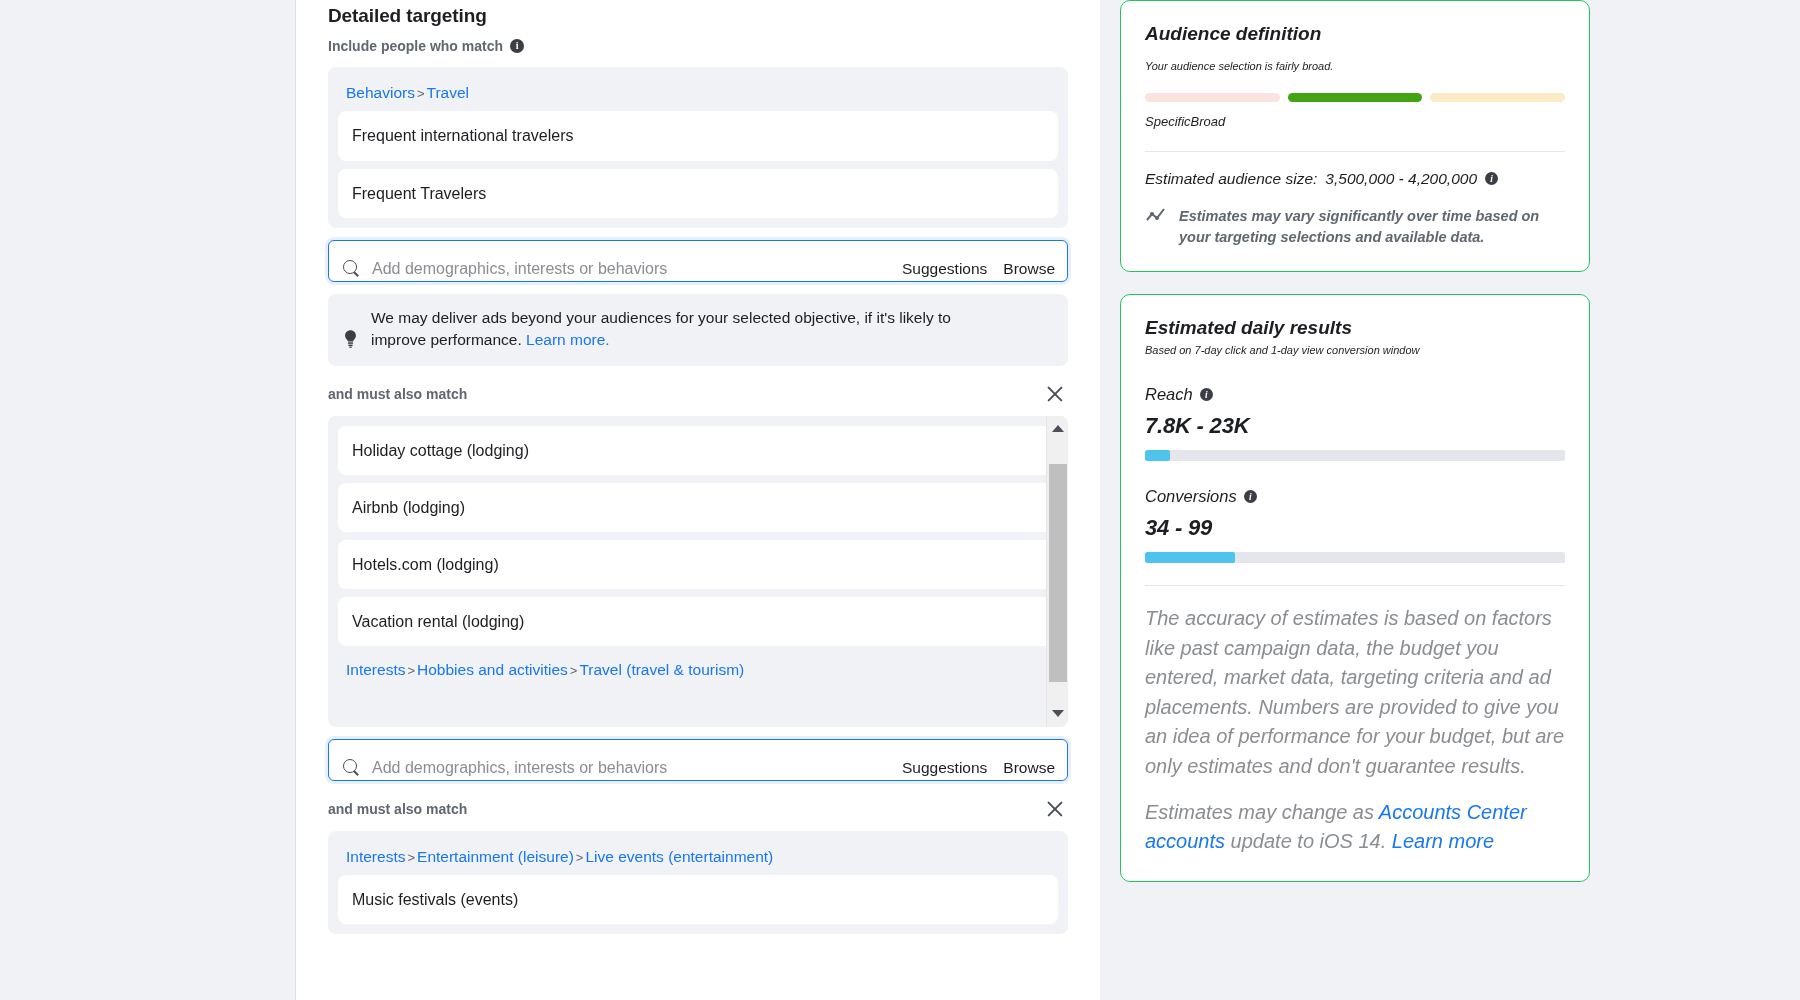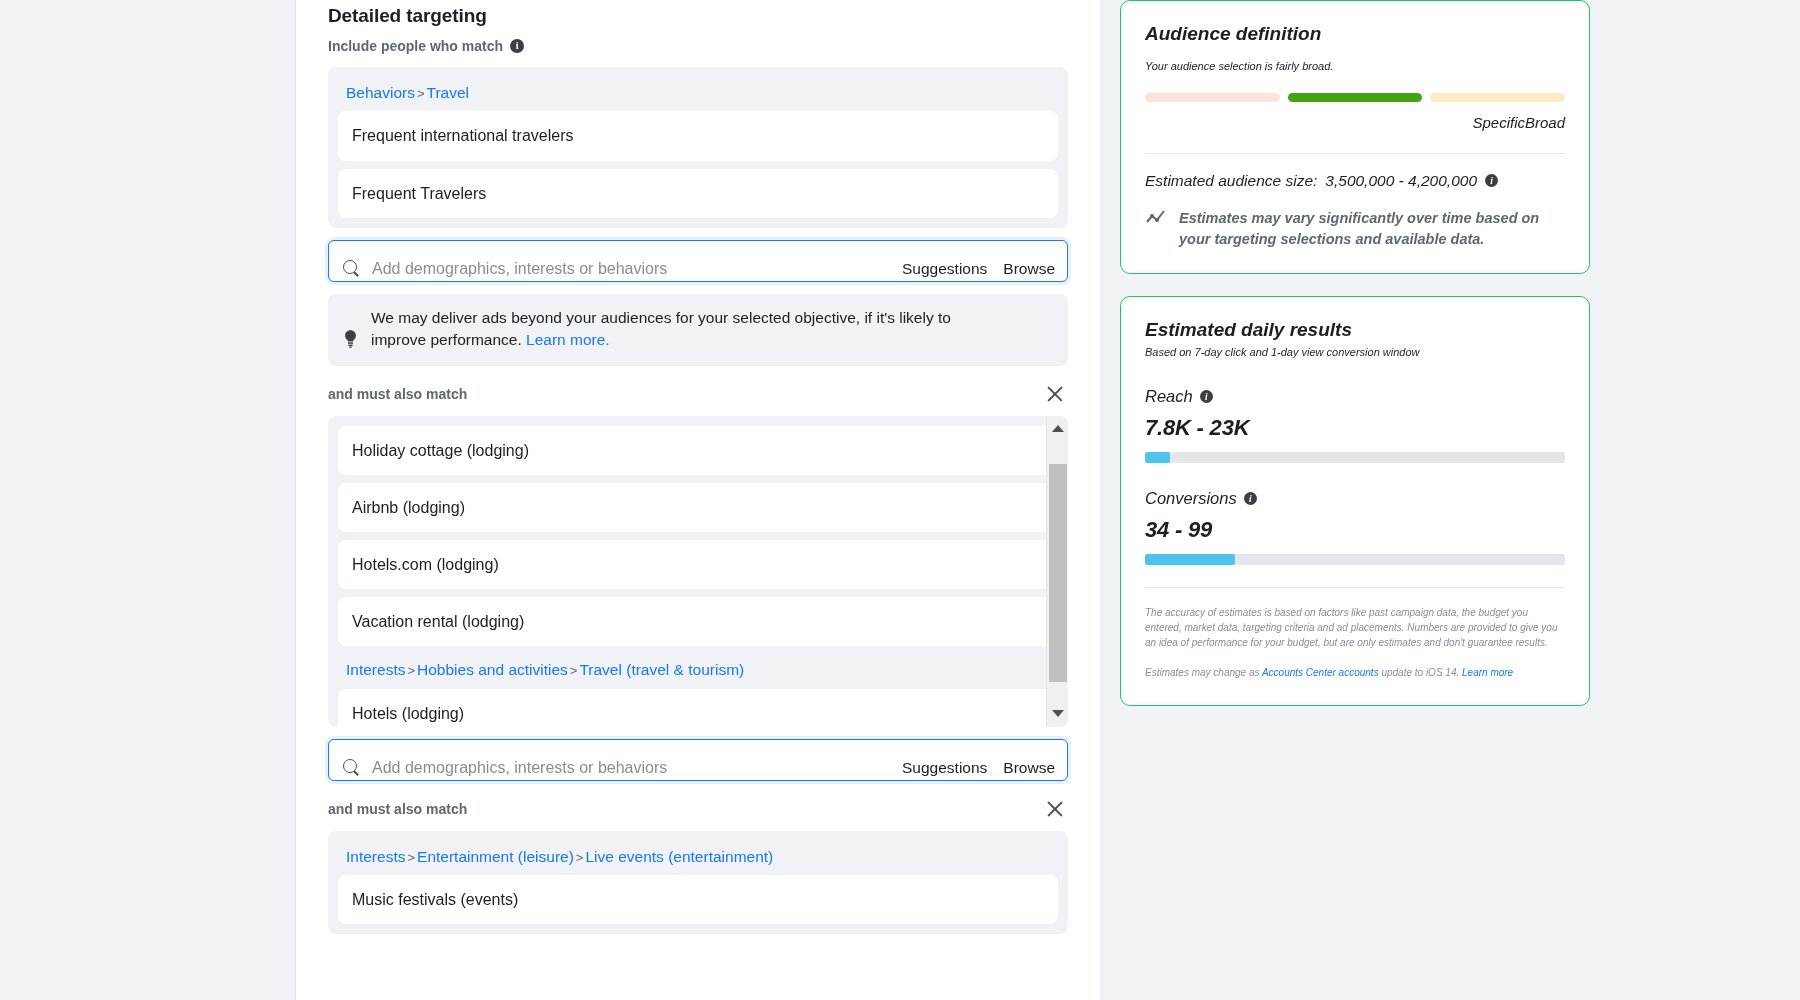--- a/index.html
+++ b/index.html
@@ -162,22 +162,22 @@
     padding: 22px 24px 24px 24px;
     font-style: italic;
   }
   .card + .card { margin-top: 22px; }
   .card-title { font-size: 19px; font-weight: bold; color: #1c1e21; }
   .card-sub { font-size: 11px; color: #1c1e21; margin-top: 14px; line-height: 1.45; }
 
   .gauge { display: flex; gap: 8px; margin-top: 18px; }
   .gauge .seg { height: 9px; border-radius: 5px; flex: 1; }
   .gauge-labels {
-    display: flex; justify-content: flex-end;
-    font-size: 15px; color: #1c1e21; margin-top: 12px;
+    display: flex; justify-content: flex-start;
+    font-size: 13px; color: #1c1e21; margin-top: 12px;
   }
   .divider { height: 1px; background: #e4e6eb; margin: 22px 0 18px 0; }
 
   .aud-size {
     display: flex; align-items: center; gap: 8px;
     font-size: 15.5px; color: #1c1e21;
   }
   .note {
     display: flex; gap: 12px; align-items: flex-start; margin-top: 18px;
   }
@@ -193,21 +193,21 @@
     font-size: 22px; font-weight: bold; color: #1c1e21; margin-top: 9px;
     letter-spacing: -0.2px;
   }
   .meter {
     height: 11px; background: #e4e6eb; border-radius: 2px;
     margin-top: 11px; overflow: hidden;
   }
   .meter > div { height: 100%; background: #4ec3ec; border-radius: 2px; }
 
   .fine {
-    font-size: 10px; color: #8a8d91; line-height: 1.48;
+    font-size: 20px; color: #8a8d91; line-height: 1.48;
   }
   .fine a { color: #1877f2; text-decoration: none; }
   .fine.p2 { margin-top: 16px; }
 </style>
 </head>
 <body>
 
 <div class="page">
 
   <div class="left-gutter"></div>
@@ -262,21 +262,20 @@
 
       <div class="scroll-group">
         <div class="inner">
           <div class="chip">Holiday cottage (lodging)</div>
           <div class="chip">Airbnb (lodging)</div>
           <div class="chip">Hotels.com (lodging)</div>
           <div class="chip">Vacation rental (lodging)</div>
           <div class="crumb">
             <a>Interests</a><span class="sep">&gt;</span><a>Hobbies and activities</a><span class="sep">&gt;</span><a>Travel (travel &amp; tourism)</a>
           </div>
-          <div class="chip">Hotels (lodging)</div>
         </div>
         <div class="sbar">
           <span class="arrow up">
               <span class="tri up"></span>
             </span>
           <span class="thumb"></span>
           <span class="arrow down">
               <span class="tri down"></span>
             </span>
         </div>

